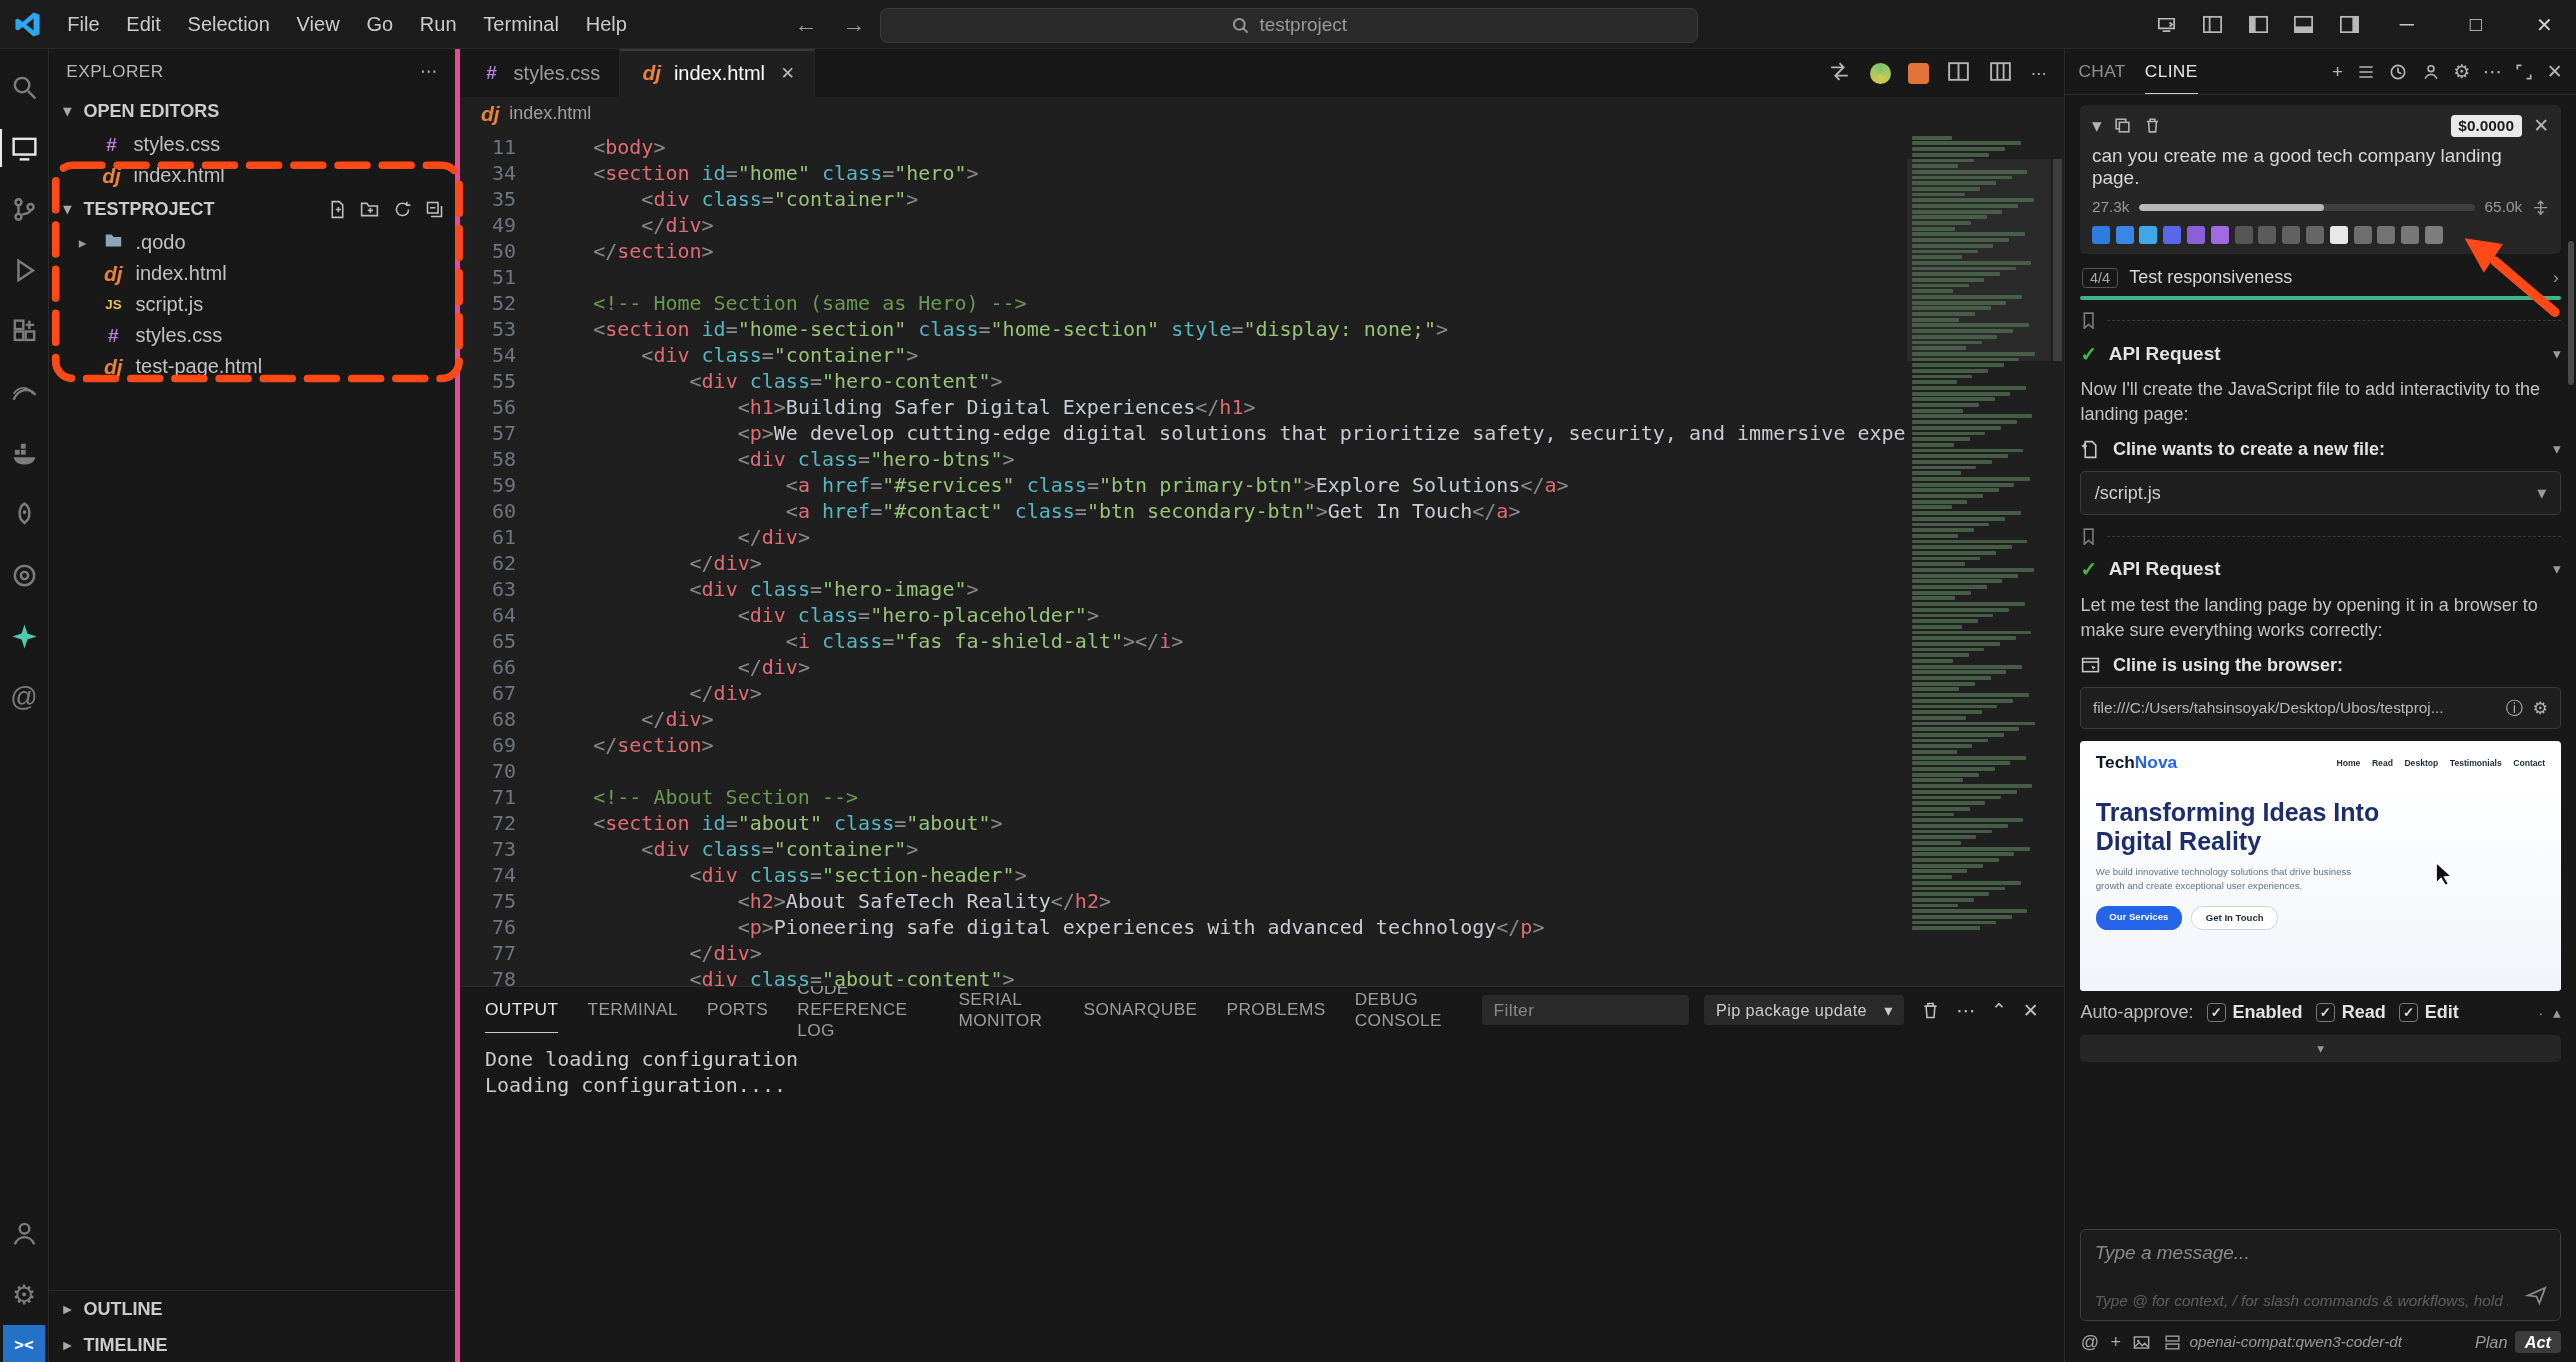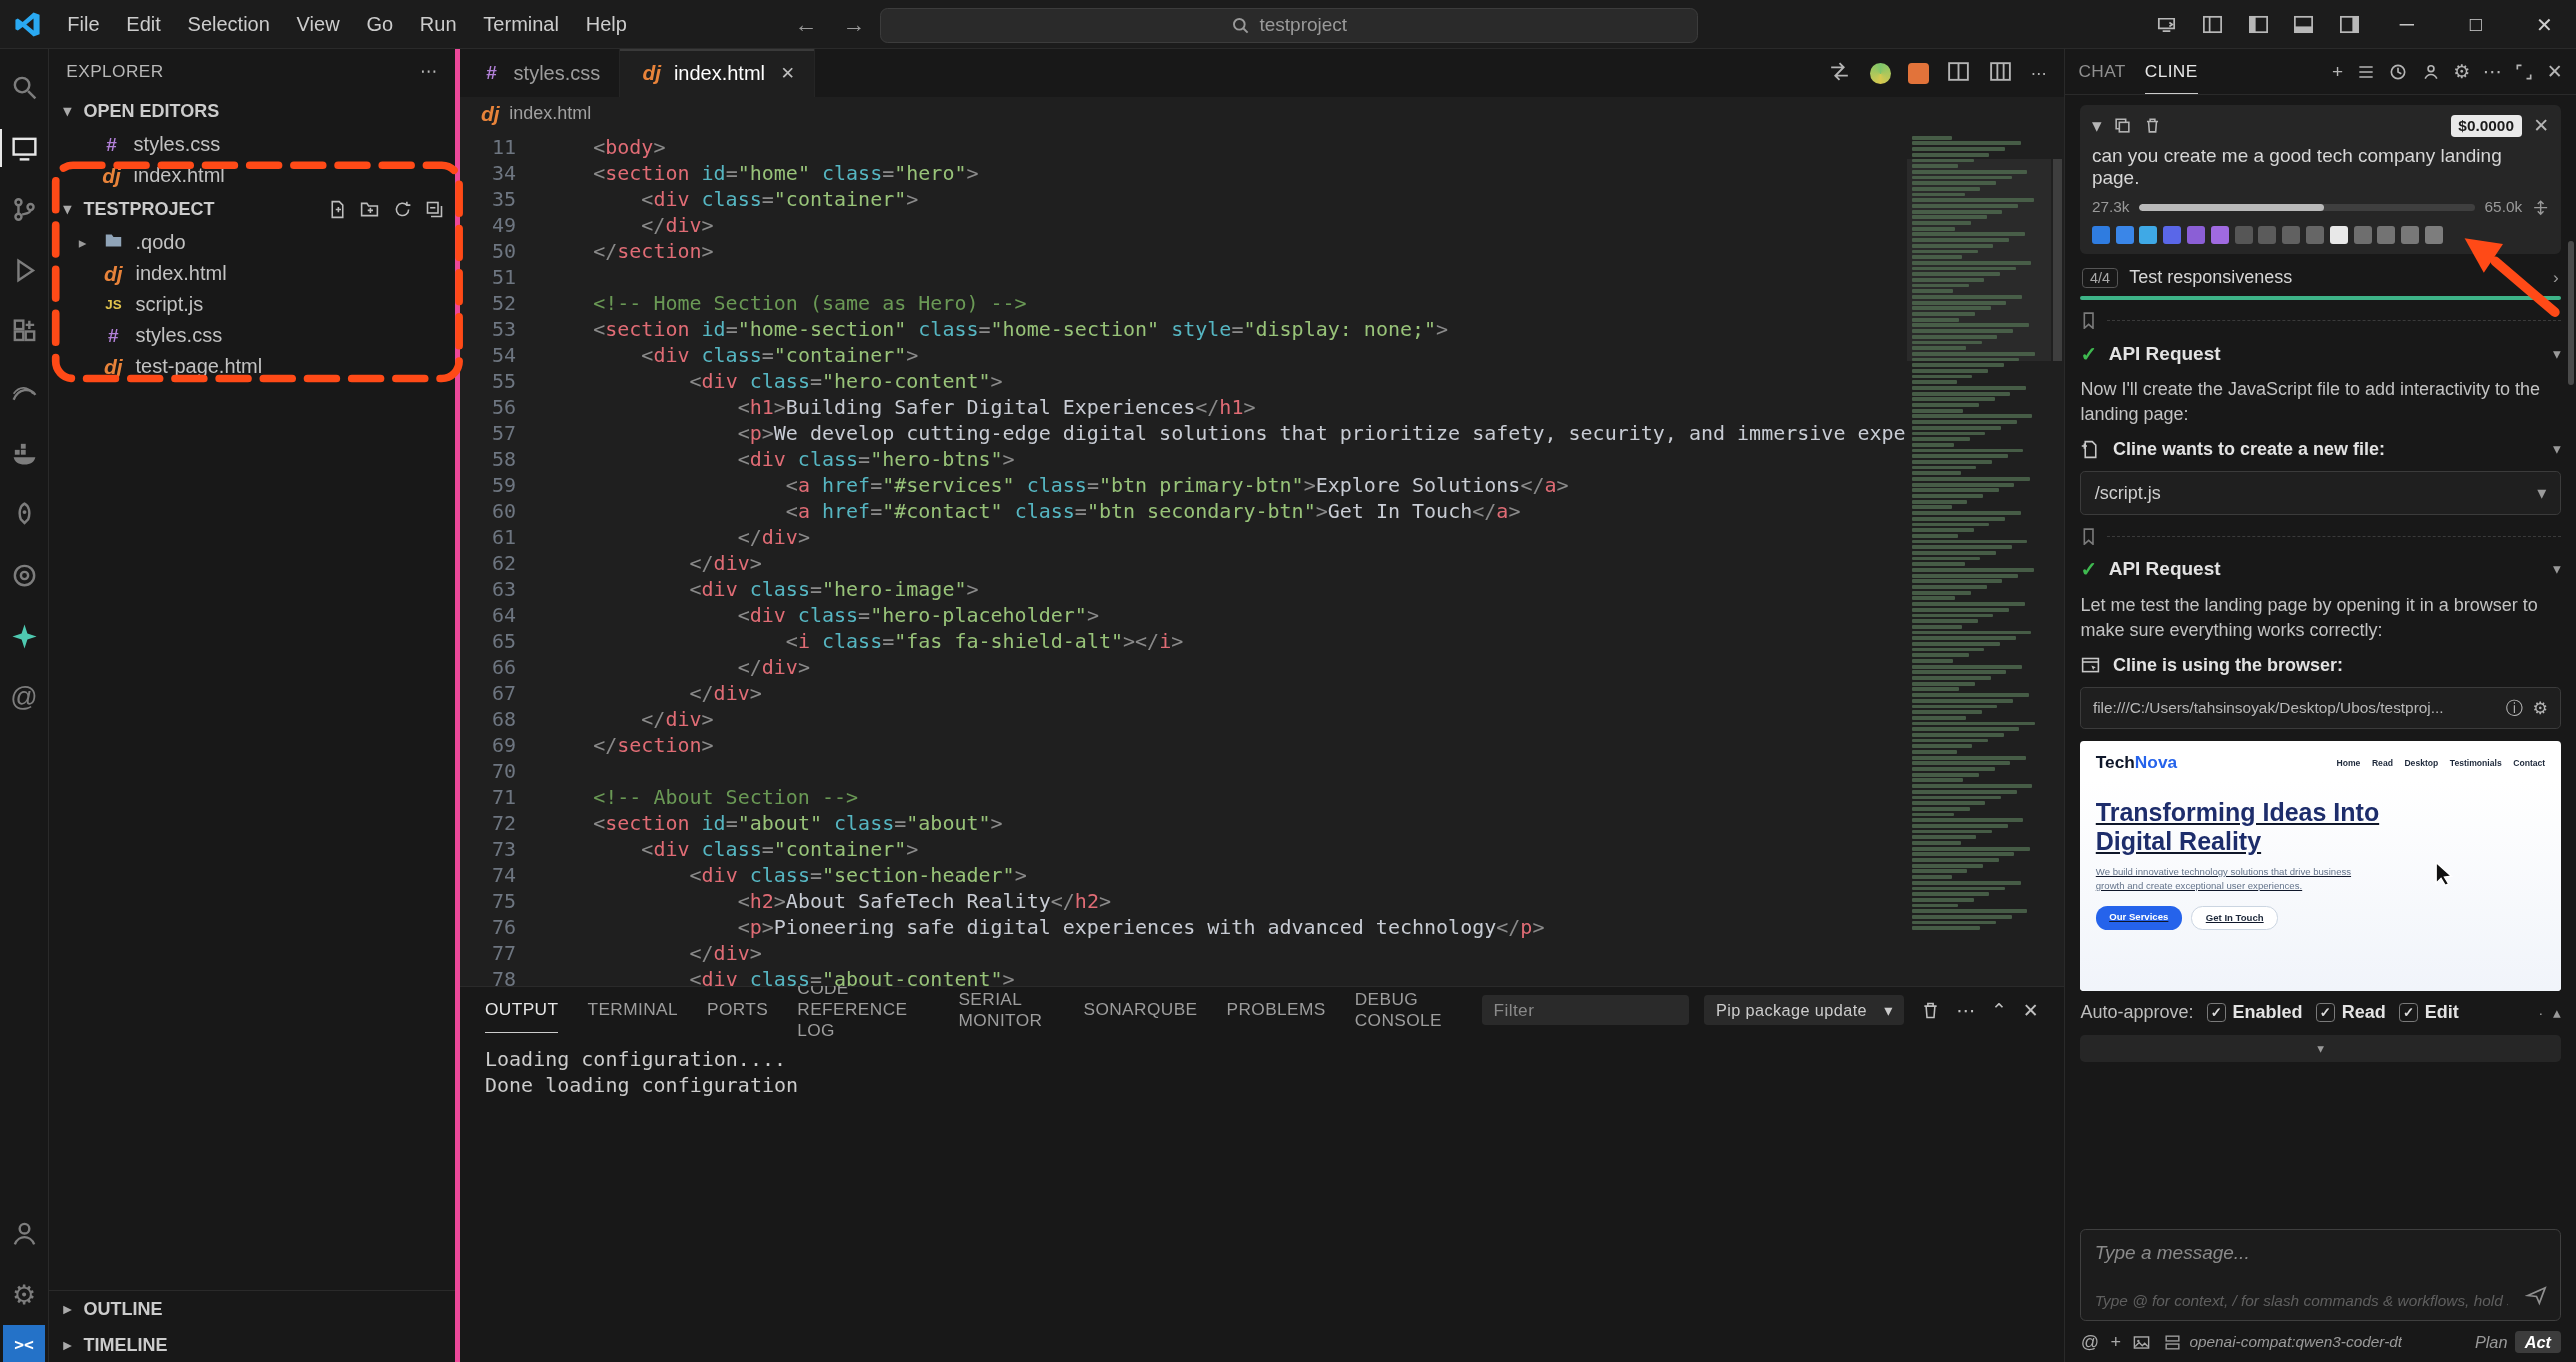--- a/index.html
+++ b/index.html
@@ -131,21 +131,21 @@
   .url-box { background:#1f1f1f; border:1px solid #3b3b3b; border-radius:4.8px; height:42px; display:flex; align-items:center; gap:9.6px; padding:0 11.5px; color:#b9b9b9; font-size:15.4px; }
   .url-text { flex:1; white-space:nowrap; overflow:hidden; }
   .url-box .g { color:#b5b5b5; font-size:17.3px; }
 
   .preview { background:#ffffff; border-radius:3.8px; height:250px; overflow:hidden; position:relative; color:#0f172a; }
   .pv-top { display:flex; align-items:center; justify-content:space-between; padding:11.5px 15.4px 7.7px 15.4px; }
   .pv-logo { font-size:17.3px; font-weight:bold; color:#0f172a; }
   .pv-logo b { color:#2563eb; }
   .pv-nav { display:flex; gap:11.5px; }
   .pv-nav span { font-size:8.6px; font-weight:bold; color:#1e293b; }
-  .pv-hero { padding:17.3px 15.4px 0 15.4px; background:linear-gradient(180deg,#ffffff, #eef2f9); height:100%;text-decoration:underline; }
+  .pv-hero { padding:17.3px 15.4px 0 15.4px; background:linear-gradient(180deg,#ffffff, #eef2f9); height:100%; }
   .pv-h1 { font-size:25px; line-height:1.15; font-weight:bold; color:#1d2d6b; width:288px; }
   .pv-p { margin-top:9.6px; font-size:9.6px; color:#64748b; width:269px; line-height:1.4; }
   .pv-btns { margin-top:13.4px; display:flex; gap:9.6px; }
   .pv-btn1 { background:#2563eb; color:#fff; font-size:9.6px; font-weight:bold; border-radius:11.5px; padding:5.8px 13.4px; }
   .pv-btn2 { background:#fff; border:1px solid #cbd5e1; color:#1e293b; font-size:9.6px; font-weight:bold; border-radius:11.5px; padding:5.8px 13.4px; }
   .pv-cursor { position:absolute; right:106px; top:120px; }
 
   .aa-row { display:flex; align-items:center; gap:13.4px; }
   .aa-label { color:#bdbdbd; font-size:18px; }
   .cb { width:19px; height:19px; border:1px solid #7a7a7a; border-radius:3.8px; display:flex; align-items:center; justify-content:center; color:#dcdcdc; font-size:13.4px; }
@@ -641,22 +641,22 @@
                 <svg viewBox="0 0 24 24">
                   <path d="M5 7h14 M9 7V4h6v3 M7 7l1 13h8l1-13" fill="none" stroke="currentColor" stroke-width="1.8"></path>
                 </svg>
               </span>
               <span class="pctl">⋯</span>
               <span class="pctl">⌃</span>
               <span class="pctl">✕</span>
             </div>
           </div>
         <div class="panel-body" id="panel-output">
+            <div>Done loading configuration</div>
             <div>Loading configuration....</div>
-            <div>Done loading configuration</div>
           </div>
       </div>
     </div>
 
     <div class="cline">
       <div class="cl-tabs">
         <div class="cl-tab">CHAT</div>
         <div class="cl-tab active">CLINE</div>
         <div class="cl-tab-icons">
           <span class="g">+</span>

